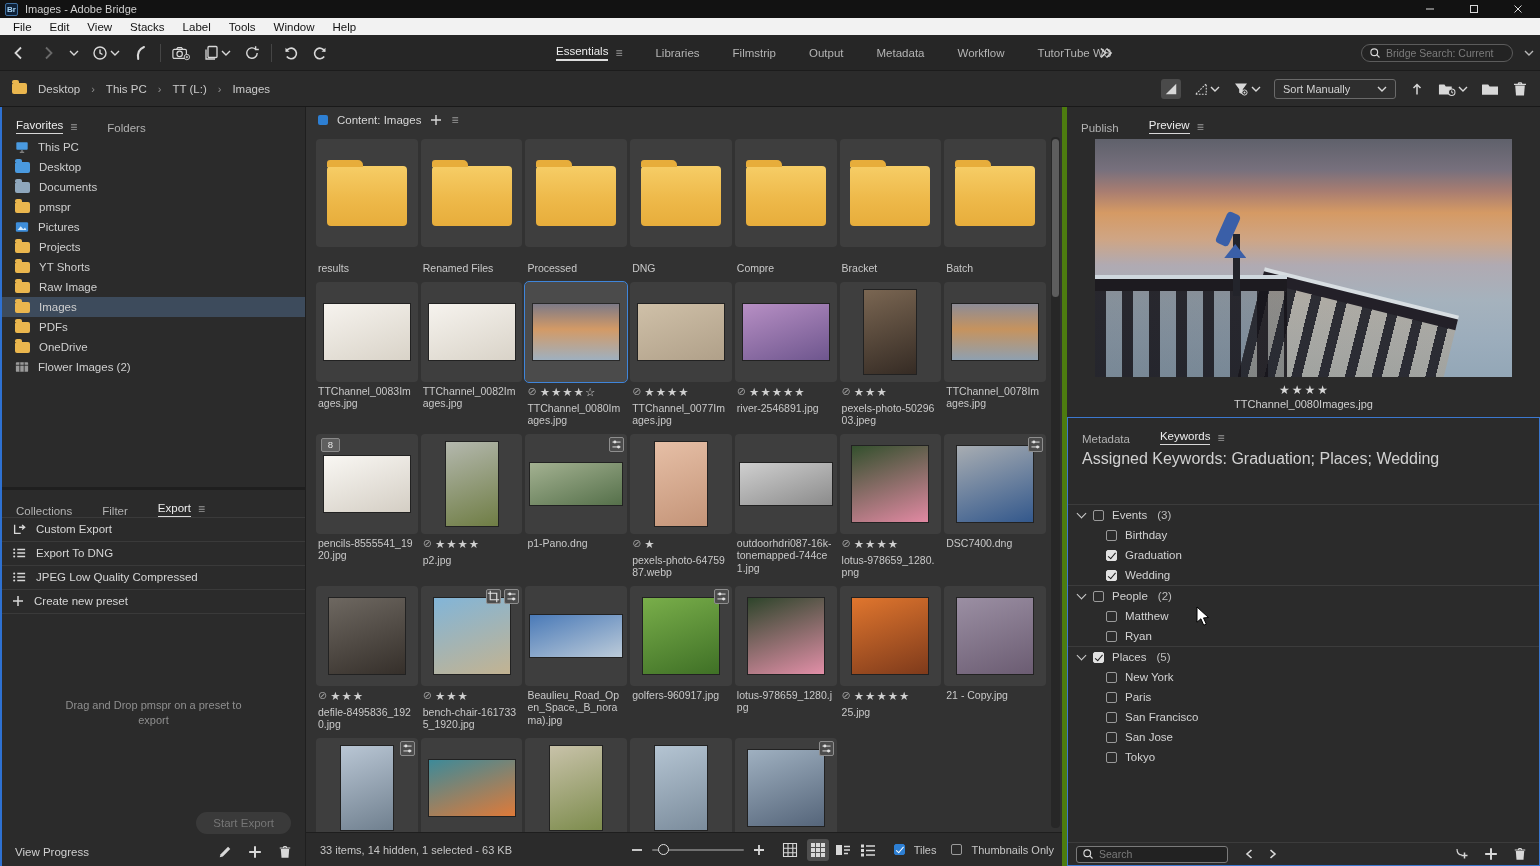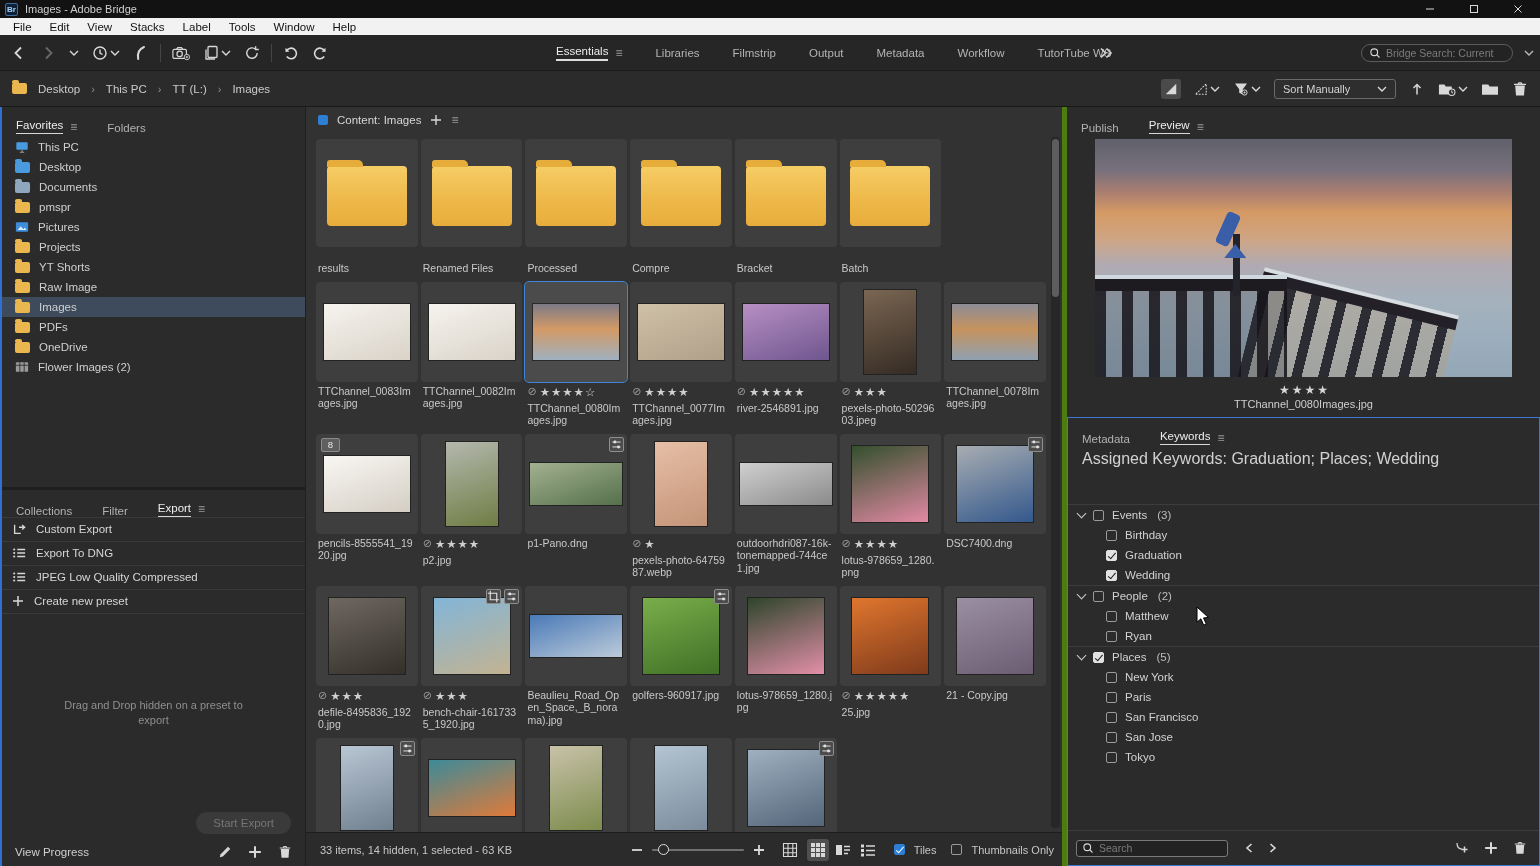--- a/index.html
+++ b/index.html
@@ -122,21 +122,21 @@
 .preview-rating{display:flex;justify-content:center;gap:2px;margin-top:6px;font-size:12px;color:#d6d6d6}
 .preview-caption{text-align:center;font-size:11px;color:#cfcfcf;margin-top:1px}
 .keywords-sec{flex:1;border:1px solid #3c78cf;display:flex;flex-direction:column;margin-top:7px;overflow:hidden}
 .assigned{padding:5px 14px 0 14px;font-size:16px;color:#d2d2d2}
 .kw-tree{margin-top:36px}
 .kw-group-h{border-top:1px solid #3c3c3c}
 .kw-row{height:20px;display:flex;align-items:center;gap:8px;padding-left:10px;font-size:11.5px;color:#d2d2d2}
 .kw-child{padding-left:38px}
 .chev-exp{width:7px;height:7px;border-right:1.6px solid #cfcfcf;border-bottom:1.6px solid #cfcfcf;transform:rotate(45deg);margin-top:-3px;flex:none}
 .kw-count{color:#bdbdbd;margin-left:2px}
-.kw-bottom{margin-top:auto;height:35px;border-top:1px solid #3c3c3c;display:flex;align-items:center;gap:10px;padding:0 8px}
+.kw-bottom{margin-top:auto;height:23px;border-top:1px solid #3c3c3c;display:flex;align-items:center;gap:10px;padding:0 8px}
 .kw-search{width:152px;height:17px;border:1px solid #7a7a7a;border-radius:3px;background:#222;display:flex;align-items:center;gap:5px;padding:0 5px;color:#9a9a9a}
 .kw-search input{flex:1;background:transparent;border:none;outline:none;color:#b9b9b9;font-size:10.5px;min-width:0}
 .kw-search input::placeholder{color:#7c7c7c}
 .pager{display:flex;gap:14px;color:#6f6f6f;margin-left:6px}
 .kw-icons{margin-left:auto;display:flex;gap:15px;color:#9a9a9a;padding-right:4px}
 .cursor{position:absolute;left:1196px;top:606px;width:15px;height:21px;z-index:50;pointer-events:none}
 </style>
 </head>
 <body>
 
@@ -516,21 +516,21 @@
           </div>
         </div>
       <div class="preset-row">
         <span class="icon i12">
             <svg viewBox="0 0 12 12">
               <path d="M6 1v10M1 6h10" stroke="currentColor" stroke-width="1.5"></path>
             </svg>
           </span>
         <span>Create new preset</span>
       </div>
-      <div class="hint">Drag and Drop hidden on a preset to export</div>
+      <div class="hint">Drag and Drop pmspr on a preset to export</div>
       <div class="start-row">
         <span class="start-btn">Start Export</span>
       </div>
       <div class="progress-row">
         <span>View Progress</span>
         <span class="progress-icons">
           <span class="icon i14">
               <svg viewBox="0 0 16 16">
                 <path d="M2 14l1-3.5L11.5 2 14 4.5 5.5 13z" fill="currentColor"></path>
               </svg>
@@ -574,20 +574,26 @@
             <div class="tile folder-tile">
               <div class="folder-big"></div>
             </div>
             <div class="fname folder-name">Renamed Files</div>
           </div>
           <div class="cell">
             <div class="tile folder-tile">
               <div class="folder-big"></div>
             </div>
             <div class="fname folder-name">Processed</div>
+          </div>
+          <div class="cell">
+            <div class="tile folder-tile">
+              <div class="folder-big"></div>
+            </div>
+            <div class="fname folder-name">DNG</div>
           </div>
           <div class="cell">
             <div class="tile folder-tile">
               <div class="folder-big"></div>
             </div>
             <div class="fname folder-name">Compre</div>
           </div>
           <div class="cell">
             <div class="tile folder-tile">
               <div class="folder-big"></div>

